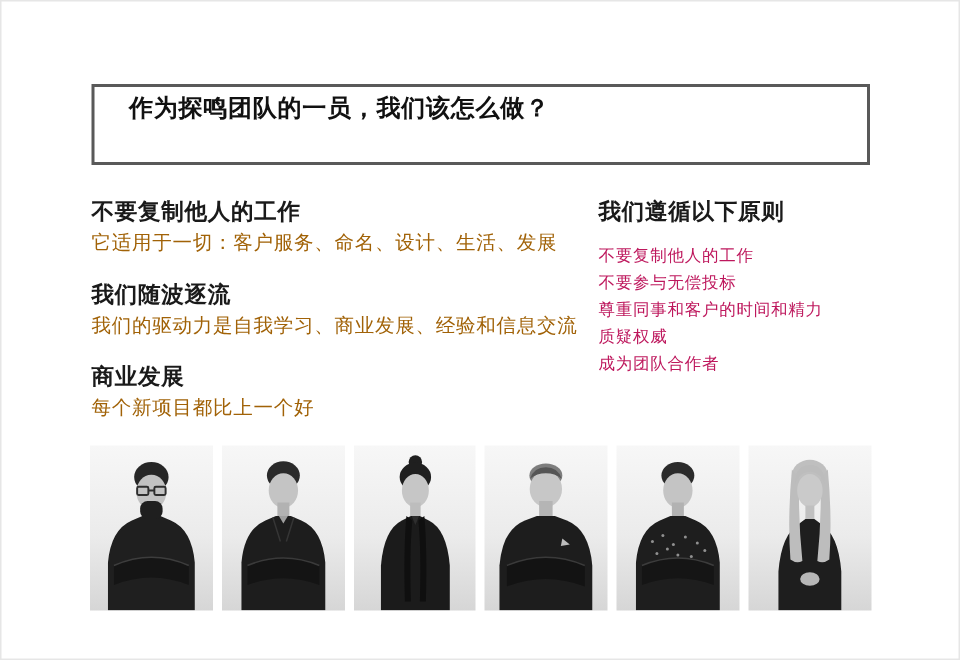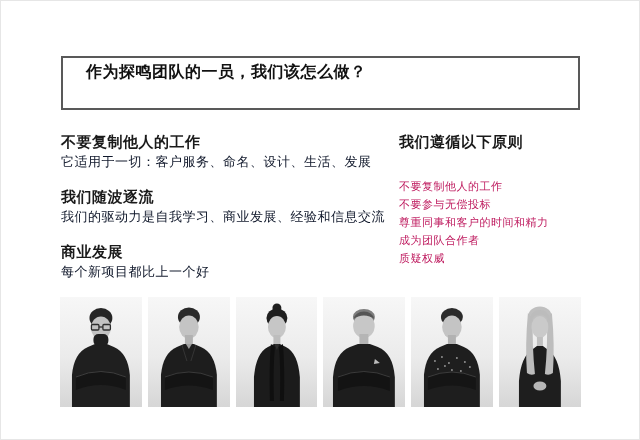--- a/index.html
+++ b/index.html
@@ -48,25 +48,25 @@
     font-size: 15px;
     line-height: 19px;
     font-weight: bold;
     color: #1a1a1a;
     letter-spacing: 0.5px;
     margin: 0 0 2px 0;
   }
   .section p {
     font-size: 13px;
     line-height: 17px;
-    color: #0f172a;
+    color: #a16207;
     letter-spacing: 0.5px;
     margin: 0 0 17px 0;
   }
-  .col-right h2 { margin-bottom: 26px; }
+  .col-right h2 { margin-bottom: 11px; }
   .principles-list { list-style: none; }
   .principles-list li {
     font-size: 11px;
     line-height: 18px;
     color: #be185d;
     letter-spacing: 0.5px;
   }
   
   .photo-row {
     position: absolute;
@@ -107,22 +107,22 @@
       <p>每个新项目都比上一个好</p>
     </div>
   </div>
 
   <div class="col-right">
     <h2>我们遵循以下原则</h2>
     <ul class="principles-list">
       <li>不要复制他人的工作</li>
       <li>不要参与无偿投标</li>
       <li>尊重同事和客户的时间和精力</li>
+      <li>质疑权威</li>
       <li>成为团队合作者</li>
-      <li>质疑权威</li>
     </ul>
   </div>
 
   <div class="photo-row">
 
     <figure class="photo">
       <svg viewBox="0 0 82 110" preserveAspectRatio="none">
         <ellipse cx="41" cy="21" rx="11.5" ry="10" fill="#262626"></ellipse>
         <ellipse cx="41" cy="31" rx="10" ry="11.5" fill="#c2c2c2"></ellipse>
         <g fill="none" stroke="#2e2e2e" stroke-width="1.3">

